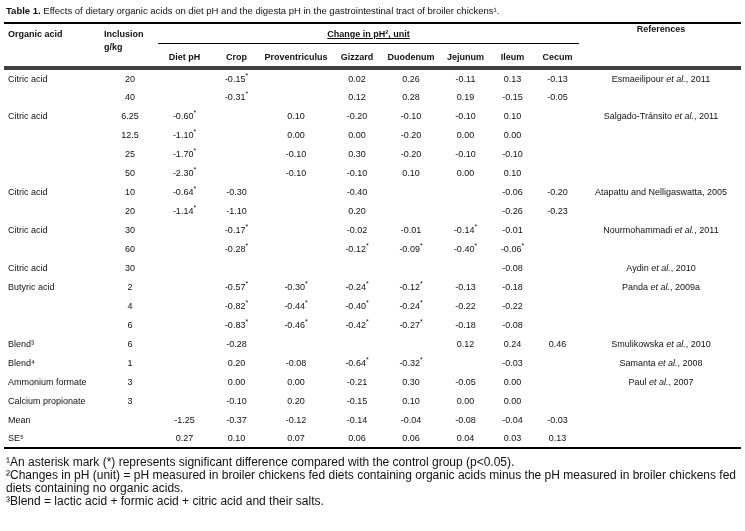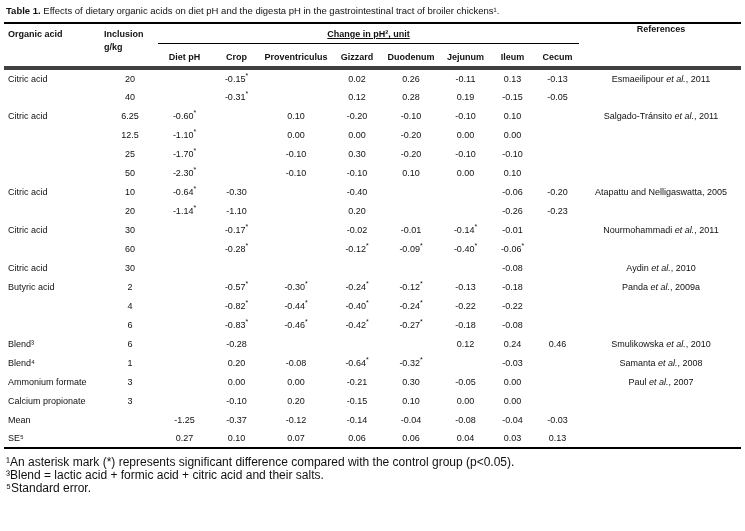--- a/index.html
+++ b/index.html
@@ -331,17 +331,17 @@
           <td class="c7">0.04</td>
           <td class="c8">0.03</td>
           <td class="c9">0.13</td>
           <td class="c10"></td>
         </tr>
       </tbody>
   </table>
 
   <div class="footnotes">
     <div class="footnote">¹An asterisk mark (*) represents significant difference compared with the control group (p&lt;0.05).</div>
+    <div class="footnote">²Changes in pH (unit) = pH measured in broiler chickens fed diets containing organic acids minus the pH measured in broiler chickens fed diets containing no organic acids.</div>
     <div class="footnote">³Blend = lactic acid + formic acid + citric acid and their salts.</div>
-    <div class="footnote">⁵Standard error.</div>
   </div>
 
 </div>
 
 </body></html>

